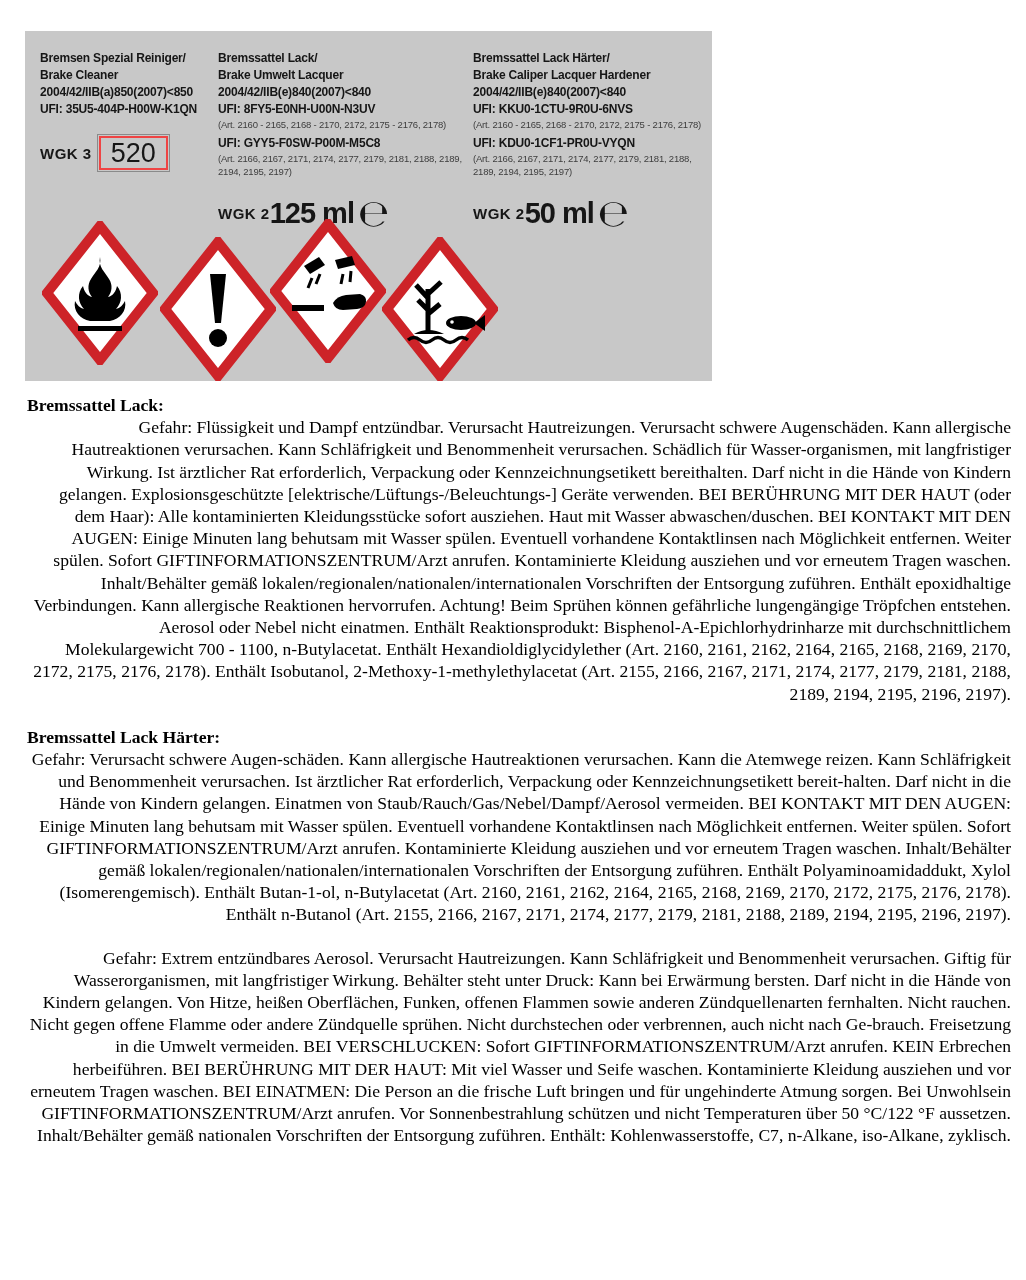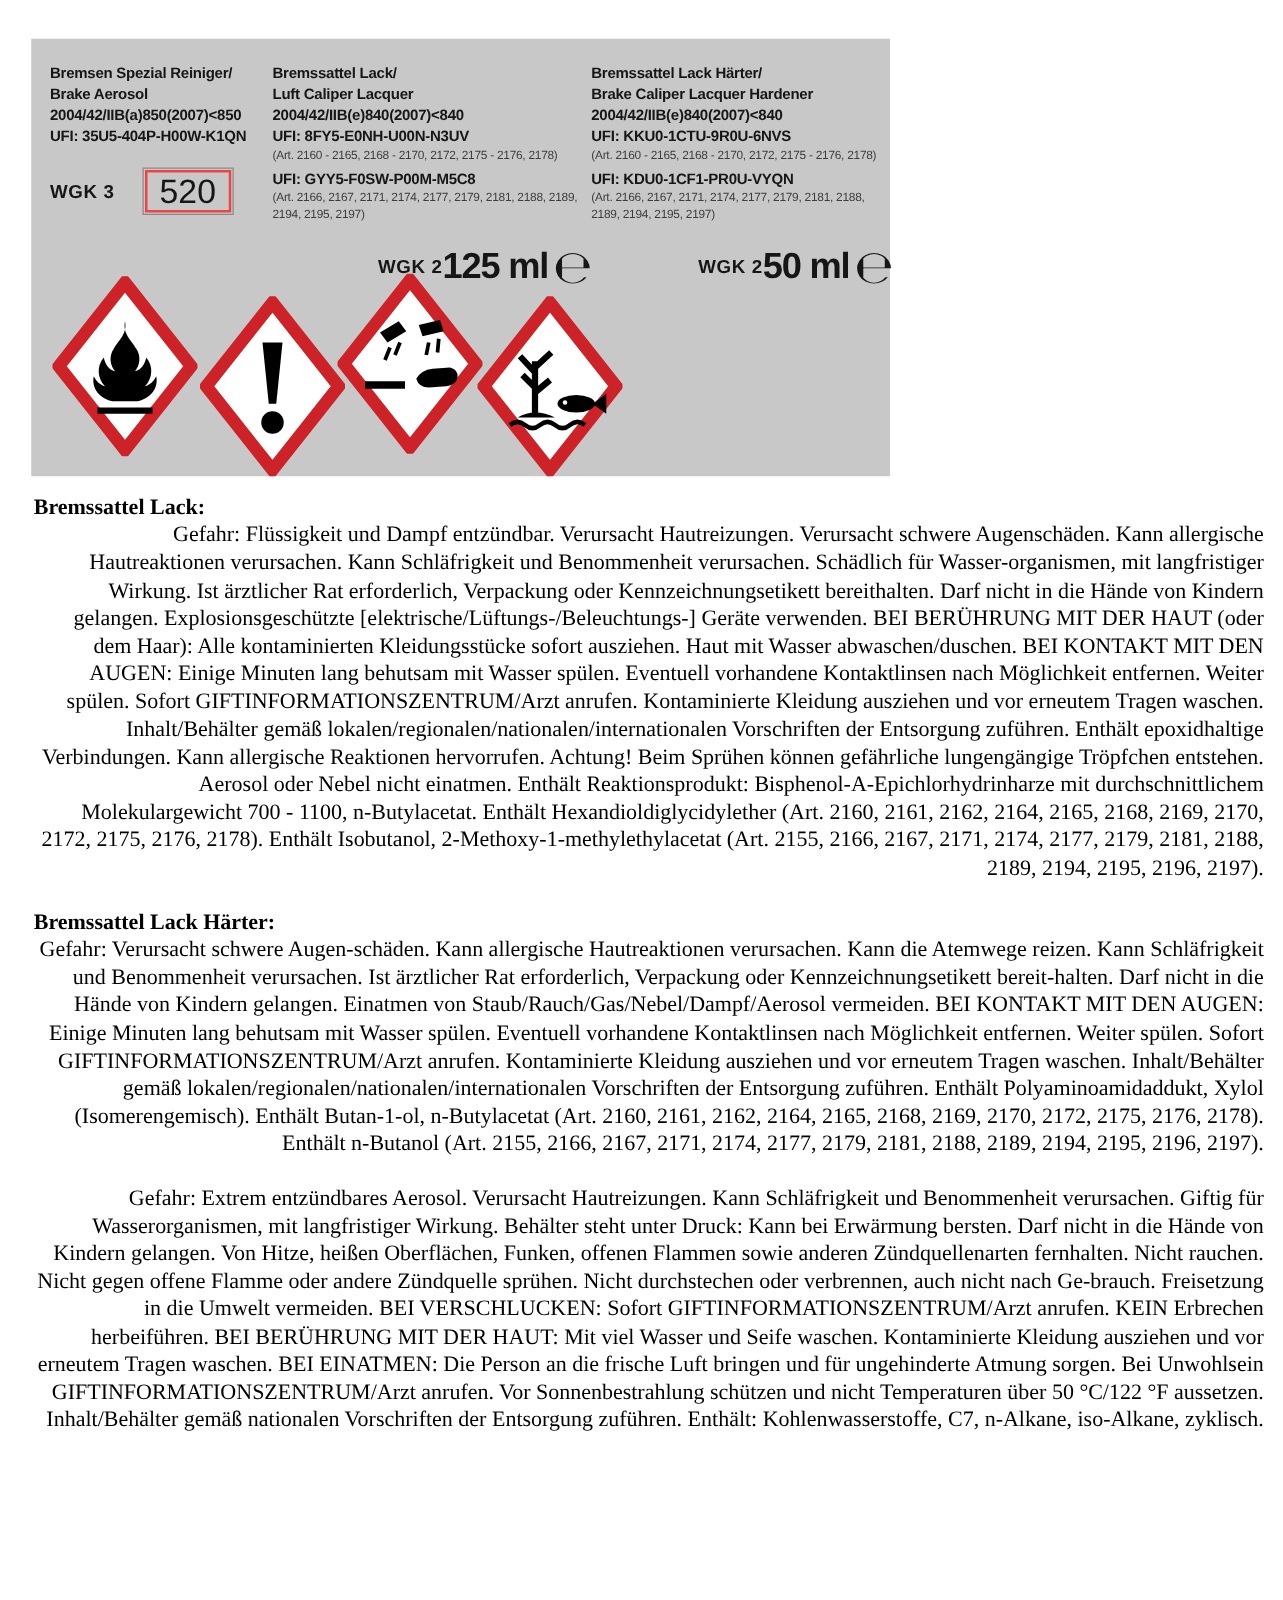--- a/index.html
+++ b/index.html
@@ -13,30 +13,30 @@
     background:#c8c8c8;
   }
   .col { position:absolute; top:19px; color:#161616; }
   .col1 { left:15px;  width:178px; }
   .col2 { left:193px; width:256px; }
   .col3 { left:448px; width:242px; }
   .pline   { font-size:12px; font-weight:bold; line-height:17px; letter-spacing:-0.2px; white-space:nowrap; }
   .artline { font-size:9.5px; font-weight:normal; line-height:13px; color:#3d3d3d; letter-spacing:-0.2px; }
   .nowrap  { white-space:nowrap; }
   .mt4 { margin-top:4px; }
-  .wgk-row { position:absolute; top:86px; left:0; display:flex; align-items:center; gap:24px; }
+  .wgk-row { position:absolute; top:86px; left:0; display:flex; align-items:center; gap:7px; }
   .wgk { font-size:15px; font-weight:bold; letter-spacing:0.5px; }
   .code-box {
     font-size:27px; font-weight:normal; line-height:30px;
     border:2px solid #ef4444; outline:1px solid #8a8a8a; outline-offset:1px;
     padding:0 10px; background:transparent;
   }
   .vol-row  { position:absolute; display:flex; align-items:center; }
   .vol-row1 { top:128px; left:0; }
-  .vol-row2 { top:145px; left:0; width:100%; justify-content:flex-end; }
+  .vol-row2 { top:145px; left:0; width:100%; justify-content:flex-start; }
   .vol   { font-size:29px; font-weight:bold; letter-spacing:-1px; white-space:nowrap; }
   .emark { font-size:37px; font-weight:normal; font-family:"DejaVu Sans",sans-serif; margin-left:4px; line-height:1; }
   .volwrap { display:flex; align-items:center; }
   
   .picto { position:absolute; width:116px; height:144px; }
   .p-flame { left:17px;  top:190px; }
   .p-excl  { left:135px; top:206px; }
   .p-corr  { left:245px; top:188px; }
   .p-env   { left:357px; top:206px; }
   
@@ -47,32 +47,32 @@
   .doc h2 { font-size:17.6px; line-height:22.2px; margin:0; font-weight:bold; }
   .doc p  { margin:0 0 21px 0; text-align:right; }
 </style>
 </head>
 <body>
 
 <div class="panel">
 
   <div class="col col1">
     <div class="pline">Bremsen Spezial Reiniger/</div>
-    <div class="pline">Brake Aerosol</div>
+    <div class="pline">Brake Cleaner</div>
     <div class="pline">2004/42/IIB(a)850(2007)&lt;850</div>
     <div class="pline">UFI: 35U5-404P-H00W-K1QN</div>
     <div class="wgk-row">
       <span class="wgk">WGK 3</span>
       <span class="code-box">520</span>
     </div>
   </div>
 
   <div class="col col2">
     <div class="pline">Bremssattel Lack/</div>
-    <div class="pline">Luft Caliper Lacquer</div>
+    <div class="pline">Brake Umwelt Lacquer</div>
     <div class="pline">2004/42/IIB(e)840(2007)&lt;840</div>
     <div class="pline">UFI: 8FY5-E0NH-U00N-N3UV</div>
     <div class="artline nowrap">(Art. 2160 - 2165, 2168 - 2170, 2172, 2175 - 2176, 2178)</div>
     <div class="pline mt4">UFI: GYY5-F0SW-P00M-M5C8</div>
     <div class="artline">(Art. 2166, 2167, 2171, 2174, 2177, 2179, 2181, 2188, 2189, 2194, 2195, 2197)</div>
     <div class="vol-row vol-row2">
       <span class="wgk">WGK 2</span>
       <span class="volwrap">
         <span class="vol">125 ml</span>
         <span class="emark">℮</span>

